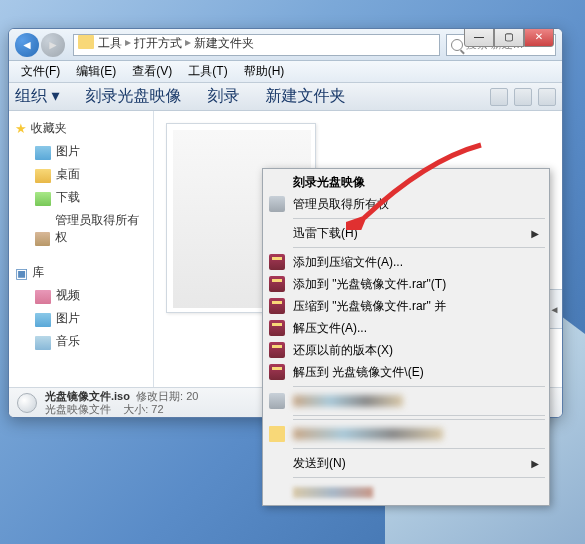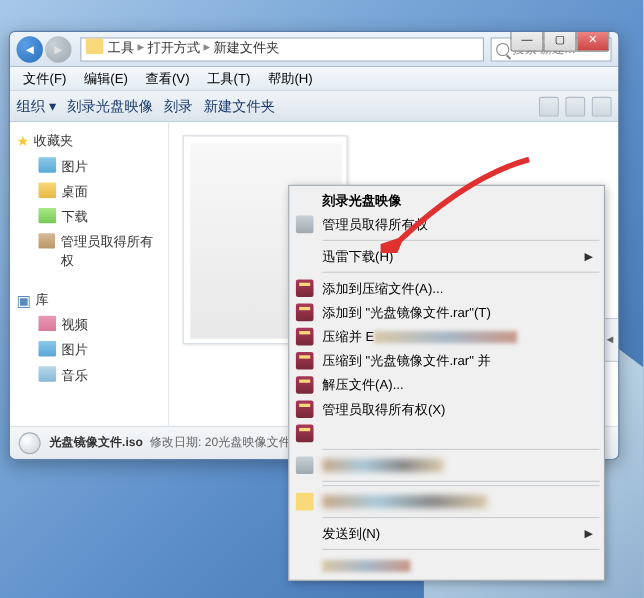--- a/index.html
+++ b/index.html
@@ -19,49 +19,49 @@
 .addr { flex: 1; height: 22px; background: #fff; border: 1px solid #a0b0c0; margin: 0 6px; display: flex; padding: 0 4px; font-size: 12px; color: #333; }
 .addr .folder-icon { width: 16px; height: 14px; background: #f8d878; border-radius: 1px; margin-right: 4px; }
 .addr .sep { margin: 0 3px; color: #888; }
 .search { width: 110px; height: 22px; background: #fff; border: 1px solid #a0b0c0; display: flex; align-items: center; padding: 0 4px; font-size: 11px; color: #888; font-style: italic; }
 .search-icon { width: 12px; height: 12px; border: 1.5px solid #888; border-radius: 50%; position: relative; margin-right: 3px; }
 .search-icon::after { content: ""; position: absolute; width: 5px; height: 1.5px; background: #888; bottom: -3px; right: -3px; transform: rotate(45deg); }
 
 .menubar { height: 22px; background: linear-gradient(#f4f8fc,#e4ecf4); border-bottom: 1px solid #c0ccd8; display: flex; align-items: center; font-size: 12px; padding: 0 4px; }
 .menubar span { padding: 0 8px; cursor: default; }
 
-.toolbar { height: 28px; background: linear-gradient(#f0f4f8,#dce4ec); border-bottom: 1px solid #c0ccd8; display: flex; align-items: center; font-size: 13px; padding: 0 6px; gap: 10px; color: #1a3a6a; }
+.toolbar { height: 28px; background: linear-gradient(#f0f4f8,#dce4ec); border-bottom: 1px solid #c0ccd8; display: flex; align-items: center; font-size: 16px; padding: 0 6px; gap: 26px; color: #1a3a6a; }
 .toolbar .tb { cursor: default; }
 .toolbar .icons { margin-left: auto; display: flex; gap: 6px; }
 .toolbar .tb-ic { width: 18px; height: 18px; background: linear-gradient(#e8ecf0,#d0d8e0); border: 1px solid #b0bcc8; border-radius: 2px; }
 
 .body { display: flex; height: calc(100% - 32px - 22px - 28px - 30px); }
 .sidebar { width: 145px; background: #fff; border-right: 1px solid #d8e0e8; padding: 6px 0; font-size: 12px; overflow: hidden; }
 .sb-head { display: flex; align-items: center; padding: 3px 6px; color: #333; }
 .sb-head .star { color: #f8c838; margin-right: 4px; font-size: 13px; }
 .sb-head .lib { color: #5a8cc0; font-size: 14px; margin-right: 4px; }
-.sb-item { display: flex; align-items: flex-start; padding: 3px 6px 3px 26px; color: #333; }
+.sb-item { display: flex; align-items: flex-end; padding: 3px 6px 3px 26px; color: #333; }
 .sb-item .ic { width: 16px; height: 14px; margin-right: 5px; border-radius: 1px; }
 .sb-item .ic.pic { background: linear-gradient(#8ac8e8,#5aa8d8); }
 .sb-item .ic.dl { background: linear-gradient(#a8e888,#78c858); }
 .sb-item .ic.desk { background: linear-gradient(#f8d878,#e8b848); }
 .sb-item .ic.recent { background: linear-gradient(#d8b898,#b89868); }
 .sb-item .ic.vid { background: linear-gradient(#e898b8,#d87898); }
 .sb-item .ic.doc { background: linear-gradient(#c8d8a8,#a8c878); }
 .sb-item .ic.xl { background: linear-gradient(#f89858,#e87838); }
 .sb-item .ic.music { background: linear-gradient(#b8d8e8,#88b8d8); }
 .sb-sep { height: 12px; }
 
 .content { flex: 1; background: #fff; position: relative; }
 .preview { position: absolute; top: 12px; left: 12px; width: 150px; height: 190px; background: #fff; border: 1px solid #d0d8e0; box-shadow: 1px 1px 3px rgba(0,0,0,0.1); }
 .preview::before { content: ""; position: absolute; top: 6px; left: 6px; width: 138px; height: 178px; background: linear-gradient(#f8f8f8,#e8e8e8); }
 
 .statusbar { height: 30px; background: linear-gradient(#f4f6f8,#e8ecf0); border-top: 1px solid #d0d8e0; display: flex; align-items: center; padding: 0 8px; font-size: 11px; color: #666; }
 .statusbar .disc { width: 20px; height: 20px; border-radius: 50%; background: radial-gradient(circle at 35% 35%, #fff, #c8d0d8); border: 1px solid #a8b0b8; margin-right: 8px; }
-.statusbar .meta { display: flex; flex-direction: row; line-height: 13px; }
+.statusbar .meta { display: flex; flex-direction: column; line-height: 13px; }
 .statusbar .fn { font-weight: bold; color: #333; }
 
 
 .ctx { position: absolute; top: 168px; left: 262px; width: 288px; background: #f0f0f0; border: 1px solid #a0a8b0; box-shadow: 2px 2px 8px rgba(0,0,0,0.3); font-size: 12px; padding: 2px; z-index: 10; }
 .ctx-item { display: flex; align-items: center; height: 22px; padding: 0 8px 0 28px; position: relative; }
 .ctx-item .arrow { margin-left: auto; color: #333; font-size: 10px; }
 .ctx-item.bold { font-weight: bold; }
 .ctx-sep { height: 1px; background: #c8ccd0; margin: 3px 2px 3px 28px; }
 .ctx-ic { position: absolute; left: 4px; width: 16px; height: 16px; }
 .ctx-ic.rar { background: linear-gradient(#a83858,#782838); border-radius: 2px; }
@@ -196,37 +196,33 @@
   <div class="ctx-item">
       <span class="ctx-ic rar"></span>
       <span>添加到压缩文件(A)...</span>
     </div>
   <div class="ctx-item">
       <span class="ctx-ic rar"></span>
       <span>添加到 "光盘镜像文件.rar"(T)</span>
     </div>
   <div class="ctx-item">
       <span class="ctx-ic rar"></span>
-      <span>压缩并 E</span>
-      <span class="blur2"></span>
-    </div>
-  <div class="ctx-item">
-      <span class="ctx-ic rar"></span>
       <span>压缩到 "光盘镜像文件.rar" 并</span>
     </div>
   <div class="ctx-item">
       <span class="ctx-ic rar"></span>
       <span>解压文件(A)...</span>
     </div>
   <div class="ctx-item">
       <span class="ctx-ic rar"></span>
-      <span>管理员取得所有权(X)</span>
-    </div>
-  <div class="ctx-item">
-      <span class="ctx-ic rar"></span>
+      <span>还原以前的版本(X)</span>
+    </div>
+  <div class="ctx-item">
+      <span class="ctx-ic rar"></span>
+      <span>解压到 光盘镜像文件\(E)</span>
     </div>
   <div class="ctx-sep"></div>
   <div class="ctx-item">
       <span class="ctx-ic generic"></span>
       <span class="blur"></span>
     </div>
   <div class="ctx-sep"></div>
   <div class="ctx-sep"></div>
   <div class="ctx-item">
       <span class="ctx-ic folder"></span>

